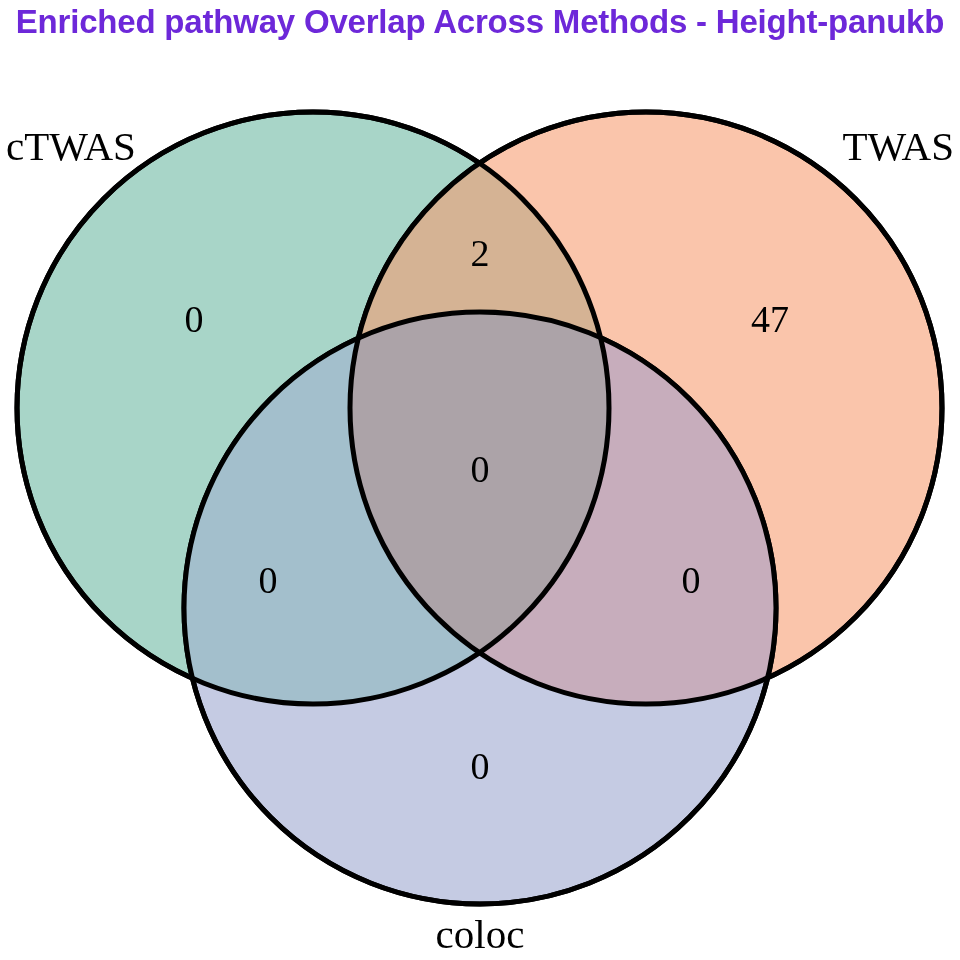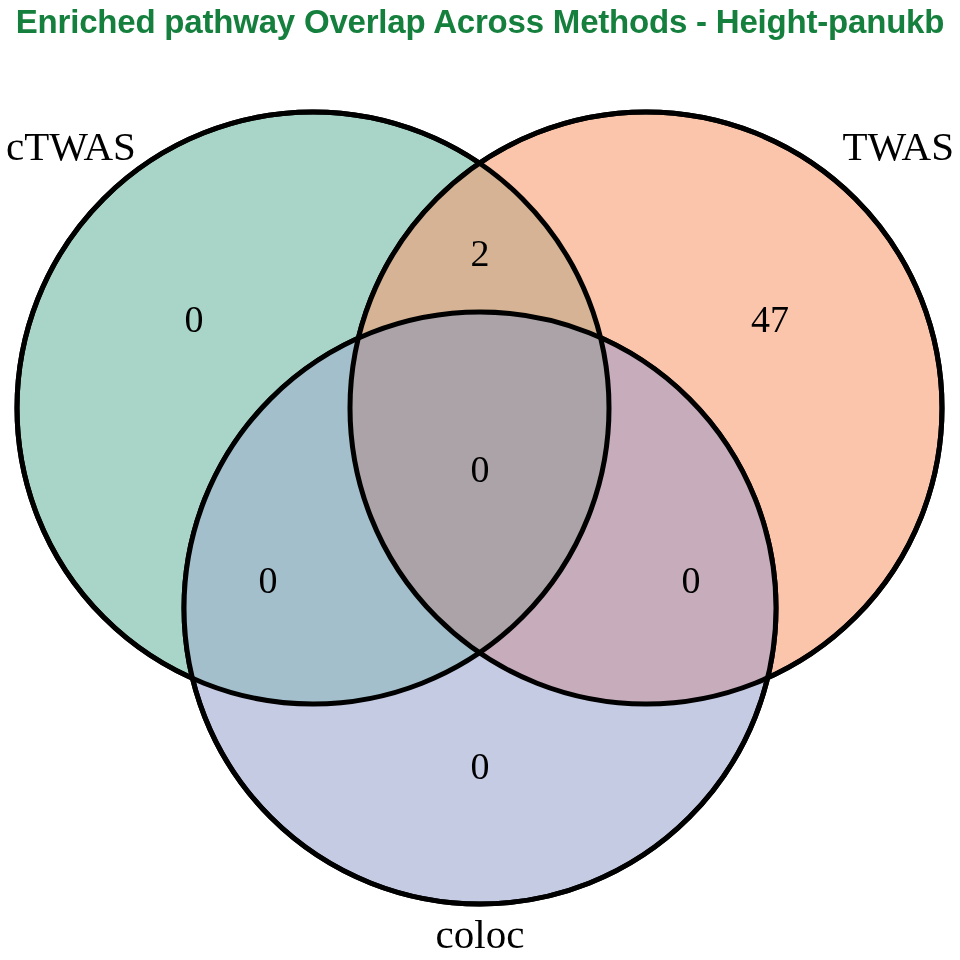--- a/index.html
+++ b/index.html
@@ -23,21 +23,21 @@
   #venn-title {
     position: absolute;
     left: 0;
     top: 0;
     width: 960px;
     text-align: center;
     font-family: "Liberation Sans", sans-serif;
     font-weight: bold;
     font-size: 33px;
     line-height: 44px;
-    color: #15803d;
+    color: #6d28d9;
     letter-spacing: -0.2px;
     white-space: pre-line;
   }
   #venn-svg {
     position: absolute;
     left: 0;
     top: 0;
   }
   .set-label {
     font-family: "Liberation Serif", serif;

